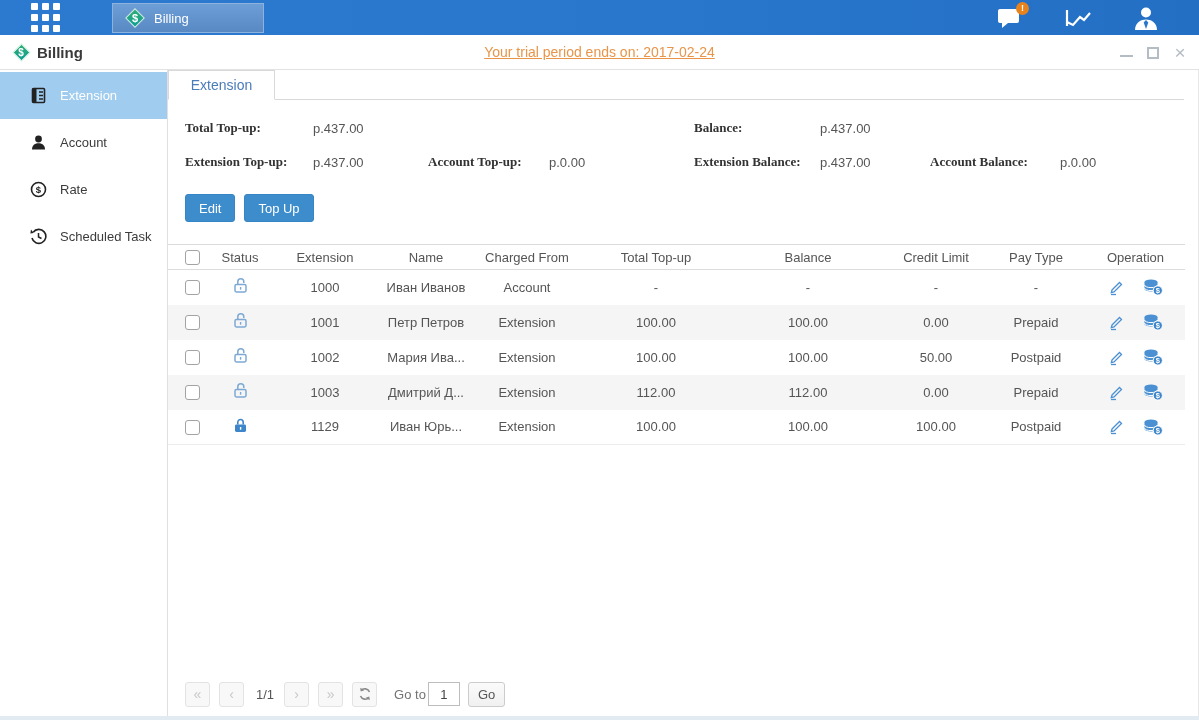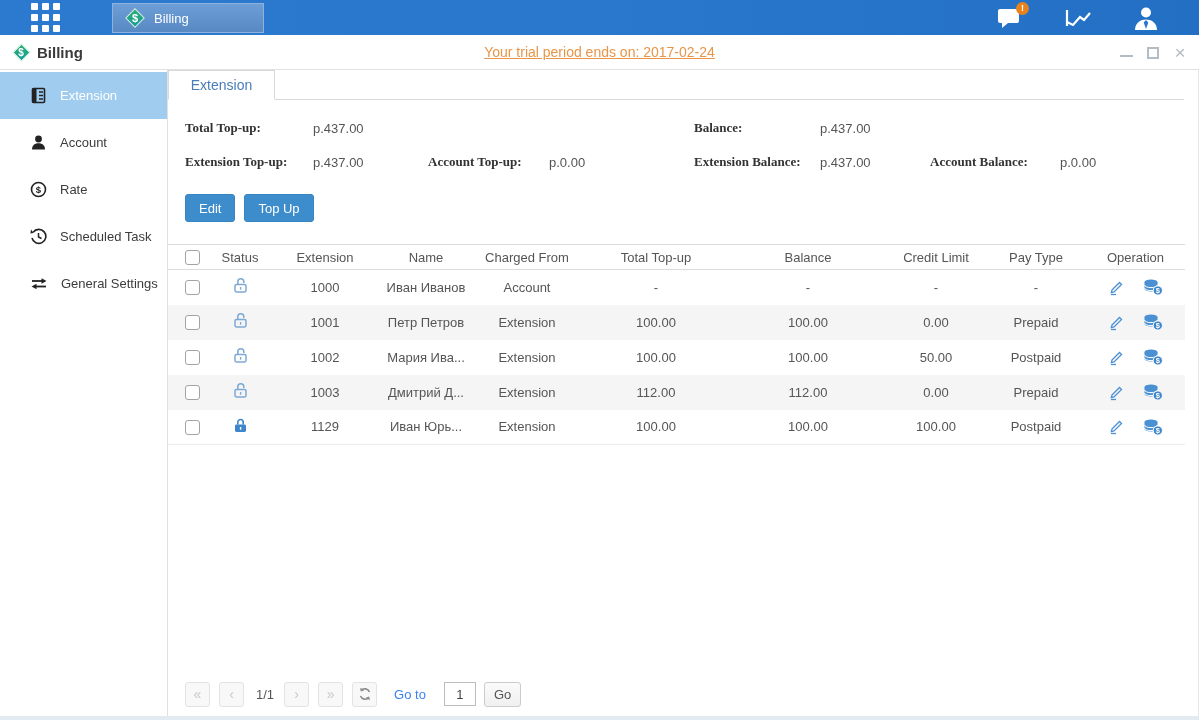--- a/index.html
+++ b/index.html
@@ -59,21 +59,21 @@
   .op-icons { display:flex; align-items:center; justify-content:center; gap:18px; }
   .op-icons svg { cursor:pointer; }
 
   .spacer { flex:1; }
 
   
   .pagination { height:44px; display:flex; align-items:center; padding-left:17px; flex-shrink:0; }
   .pg-btn { width:25px; height:25px; border:1px solid #e3e3e3; background:#f8f8f8; border-radius:3px; display:flex; align-items:center; justify-content:center; color:#c8c8c8; font-size:14px; margin-right:9px; cursor:pointer; }
   .pg-btn.refresh { color:#8a8a8a; }
   .pg-indicator { margin:0 10px 0 3px; color:#555; }
-  .goto-label { margin:0 18px 0 8px; color:#3b82f6; }
+  .goto-label { margin:0 2px 0 8px; color:#737373; }
   .goto-input { width:32px; height:24px; border:1px solid #bdbdbd; text-align:center; font-size:13px; color:#444; font-family:inherit; margin-right:8px; }
   .go-btn { height:25px; border:1px solid #ccc; background:linear-gradient(#fbfbfb,#f0f0f0); border-radius:3px; padding:0 9px; color:#555; font-size:13px; cursor:pointer; font-family:inherit; }
   .pg-right { margin-left:auto; display:flex; align-items:center; gap:12px; }
   .displaying { color:#333; }
   .page-size { width:58px; height:25px; border:1px solid #ccc; border-radius:2px; background:#fff; display:flex; align-items:center; padding:0 8px; justify-content:space-between; cursor:pointer; color:#444; }
   .page-size .tri { width:0; height:0; border-left:5px solid transparent; border-right:5px solid transparent; border-top:6px solid #8a9aae; }
 
   .bottom-strip { height:4px; background:#e2eaf2; flex-shrink:0; }
 </style>
 </head>
@@ -165,29 +165,20 @@
         </svg>
         <span>Rate</span>
       </div>
       <div class="side-item">
         <svg width="17" height="17" viewBox="0 0 17 17">
           <path d="M3.2 4.2 A7 7 0 1 1 2 10" fill="none" stroke="#222" stroke-width="1.6"></path>
           <path d="M1 1.5 L3.6 4.9 L0.4 5.6 Z" fill="#222"></path>
           <path d="M8.5 5 V9 L11.5 10.5" fill="none" stroke="#222" stroke-width="1.5"></path>
         </svg>
         <span>Scheduled Task</span>
-      </div>
-      <div class="side-item">
-        <svg width="18" height="17" viewBox="0 0 18 17">
-          <path d="M2 6 H13" stroke="#222" stroke-width="1.8"></path>
-          <path d="M16.5 6 L11.5 3.3 V8.7 Z" fill="#222"></path>
-          <path d="M5 11.5 H16" stroke="#222" stroke-width="1.8"></path>
-          <path d="M1.5 11.5 L6.5 8.8 V14.2 Z" fill="#222"></path>
-        </svg>
-        <span>General Settings</span>
       </div>
     </div>
 
     <div class="content">
 
       <div class="tabstrip">
         <div class="tab-active">Extension</div>
       </div>
 
       <div class="summary">

